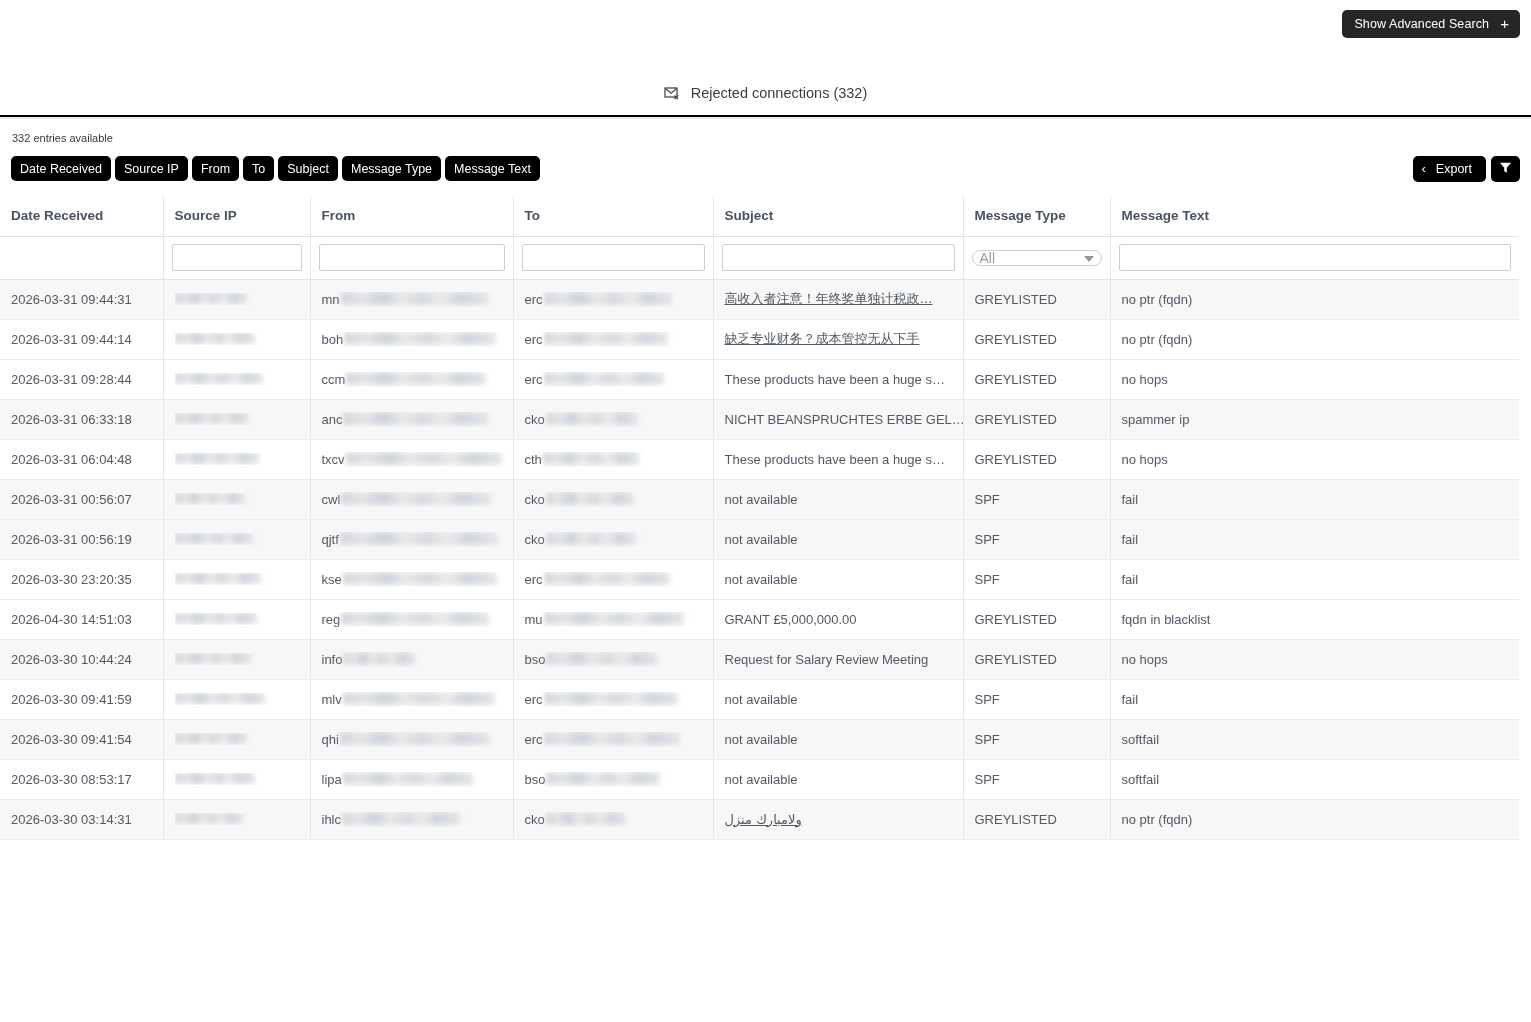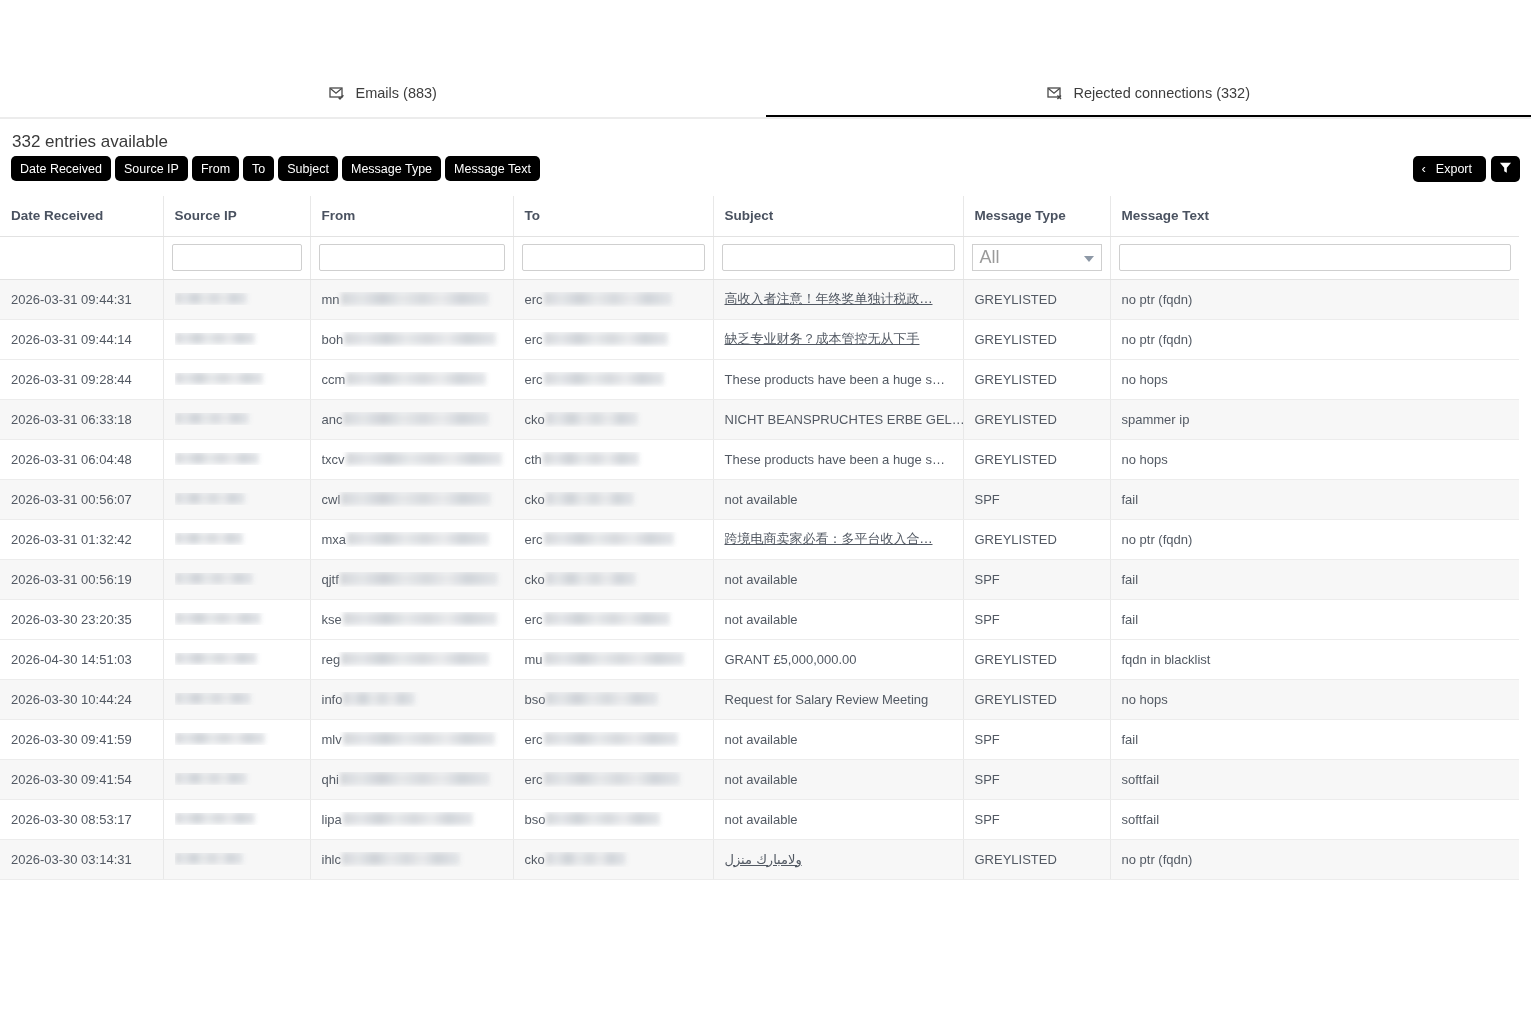--- a/index.html
+++ b/index.html
@@ -104,21 +104,21 @@
   .toolbar {
     position: absolute;
     top: 124px; left: 0;
     width: 1531px;
     height: 72px;
   }
   .entries-label {
     position: absolute;
     left: 12px;
     top: 8px;
-    font-size: 17px;
+    font-size: 11px;
     color: #3a3a3a;
   }
   .chips {
     position: absolute;
     left: 11px;
     top: 32px;
     display: flex;
     gap: 4px;
   }
   .chip {
@@ -222,28 +222,28 @@
     background: #ffffff;
     font-family: "Liberation Sans", sans-serif;
     font-size: 12.5px;
     color: #555;
     padding: 0 7px;
     outline: none;
   }
   .f-select {
     position: relative;
     width: 100%;
-    height: 27px;
+    height: 16px;
     border: 1px solid #cfcfcf;
-    border-radius: 0;
+    border-radius: 8px;
     background: #ffffff;
     display: flex;
     align-items: center;
     padding: 0 7px;
-    font-size: 18px;
+    font-size: 14px;
     color: #9a9a9a;
     cursor: pointer;
   }
   .f-select .caret {
     position: absolute;
     right: 7px;
     top: 50%;
     margin-top: -2px;
     width: 0; height: 0;
     border-left: 5px solid transparent;
@@ -278,32 +278,28 @@
   }
   .cellflex { display: flex; align-items: center; gap: 1px; overflow: hidden; }
 
   .cjk { font-family: "DejaVu Sans", sans-serif; text-decoration: underline; }
 </style>
 </head>
 <body>
 
 <div class="app">
 
+  <div class="topbar">
+    <button class="adv-search-btn">
+      <span>Show Advanced Search</span>
+      <span class="plus">+</span>
+    </button>
+  </div>
 
   <div class="tabs">
-    <button class="tab">
-      <span class="tab-ico">
-        <svg width="16" height="16" viewBox="0 0 16 16">
-          <rect x="1" y="3" width="12" height="9" fill="none" stroke="#4a4a4a" stroke-width="1.3"></rect>
-          <path d="M1.4 3.6 L7 8.2 L12.6 3.6" fill="none" stroke="#4a4a4a" stroke-width="1.3"></path>
-          <path d="M9.6 12.4 L11 13.8 L14.4 10.2" fill="none" stroke="#4a4a4a" stroke-width="1.5"></path>
-        </svg>
-      </span>
-      <span>Emails (883)</span>
-    </button>
     <button class="tab active">
       <span class="tab-ico">
         <svg width="16" height="16" viewBox="0 0 16 16">
           <rect x="1" y="3" width="12" height="9" fill="none" stroke="#4a4a4a" stroke-width="1.3"></rect>
           <path d="M1.4 3.6 L7 8.2 L12.6 3.6" fill="none" stroke="#4a4a4a" stroke-width="1.3"></path>
           <path d="M10.4 10.4 L14 14 M14 10.4 L10.4 14" fill="none" stroke="#4a4a4a" stroke-width="1.4"></path>
         </svg>
       </span>
       <span>Rejected connections (332)</span>
     </button>
@@ -518,43 +514,20 @@
             <td>
               <div class="cellflex">
                 <span>cko</span>
                 <span class="redacted" style="width: 88px; height: 13px;"></span>
               </div>
             </td>
             <td>not available</td>
             <td>SPF</td>
             <td>fail</td>
           </tr>
-          <tr class="data-row">
-            <td>2026-03-31 01:32:42</td>
-            <td>
-              <div class="cellflex">
-                <span class="redacted" style="width: 68px; height: 12px;"></span>
-              </div>
-            </td>
-            <td>
-              <div class="cellflex">
-                <span>mxa</span>
-                <span class="redacted" style="width: 142px; height: 13px;"></span>
-              </div>
-            </td>
-            <td>
-              <div class="cellflex">
-                <span>erc</span>
-                <span class="redacted" style="width: 130px; height: 13px;"></span>
-              </div>
-            </td>
-            <td class="cjk">跨境电商卖家必看：多平台收入合…</td>
-            <td>GREYLISTED</td>
-            <td>no ptr (fqdn)</td>
-          </tr>
           <tr class="data-row odd">
             <td>2026-03-31 00:56:19</td>
             <td>
               <div class="cellflex">
                 <span class="redacted" style="width: 78px; height: 12px;"></span>
               </div>
             </td>
             <td>
               <div class="cellflex">
                 <span>qjtf</span>

